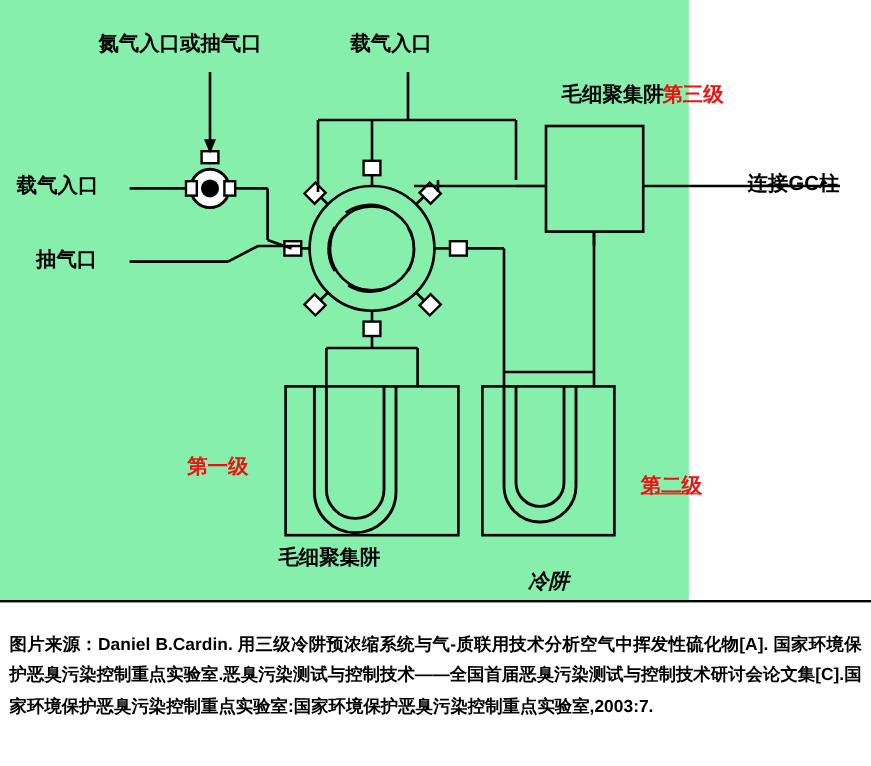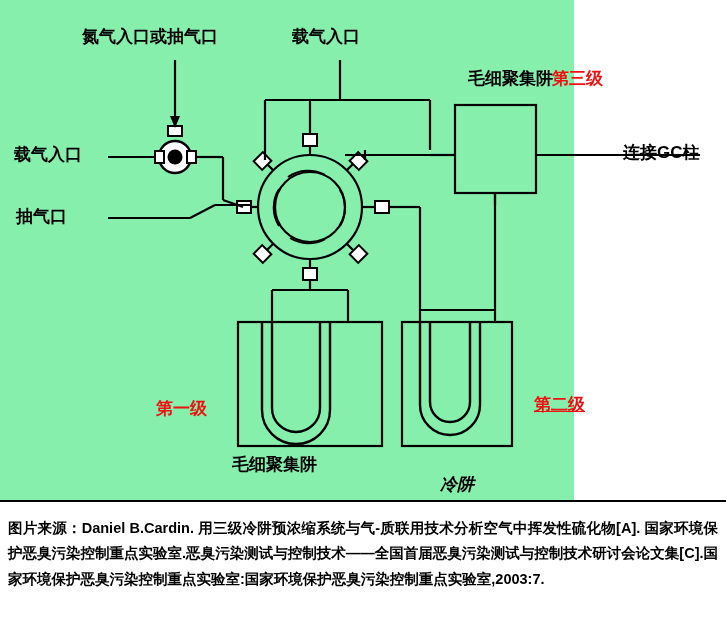--- a/index.html
+++ b/index.html
@@ -45,21 +45,21 @@
     color: #ee1111;
   }
   .caption {
     position: absolute;
     left: 0;
     top: 500px;
     width: 726px;
     height: 138px;
     box-sizing: border-box;
     border-top: 2px solid #000000;
-    padding: 14px 8px 6px 8px;
+    padding: 24px 8px 6px 8px;
     font-family: "Liberation Sans", sans-serif;
     font-size: 14.5px;
     font-weight: bold;
     line-height: 1.75;
     color: #000000;
     letter-spacing: 0px;
     text-align: justify;
   }
 </style>
 </head>
@@ -159,25 +159,25 @@
 
       <g fill="#000000" stroke="none">
         <polygon points="175,128 170,116 180,116"></polygon>
         <polygon points="340,60 335,50 345,50" opacity="0"></polygon>
       </g>
     </svg>
 
     <div class="lbl" style="left:82px; top:28px;">氮气入口或抽气口</div>
     <div class="lbl" style="left:292px; top:28px;">载气入口</div>
     <div class="lbl" style="left:14px; top:146px;">载气入口</div>
-    <div class="lbl" style="left:16px; top:208px;">抽气口</div>
+    <div class="lbl" style="left:30px; top:208px;">抽气口</div>
     <div class="lbl" style="left:468px; top:70px;">毛细聚集阱</div>
     <div class="lbl red" style="left:552px; top:70px;">第三级</div>
     <div class="lbl" style="left:623px; top:144px;">连接GC柱</div>
-    <div class="lbl red" style="left:156px; top:400px;text-align:right;">第一级</div>
+    <div class="lbl red" style="left:156px; top:380px;text-align:right;">第一级</div>
     <div class="lbl red" style="left:534px; top:396px;text-decoration:underline;">第二级</div>
     <div class="lbl" style="left:232px; top:456px;">毛细聚集阱</div>
     <div class="lbl" style="left:440px; top:476px;font-style:italic;">冷阱</div>
   </div>
 
   <div class="caption">图片来源：Daniel B.Cardin. 用三级冷阱预浓缩系统与气-质联用技术分析空气中挥发性硫化物[A]. 国家环境保护恶臭污染控制重点实验室.恶臭污染测试与控制技术——全国首届恶臭污染测试与控制技术研讨会论文集[C].国家环境保护恶臭污染控制重点实验室:国家环境保护恶臭污染控制重点实验室,2003:7.</div>
 
 </div>
 
 </body></html>

